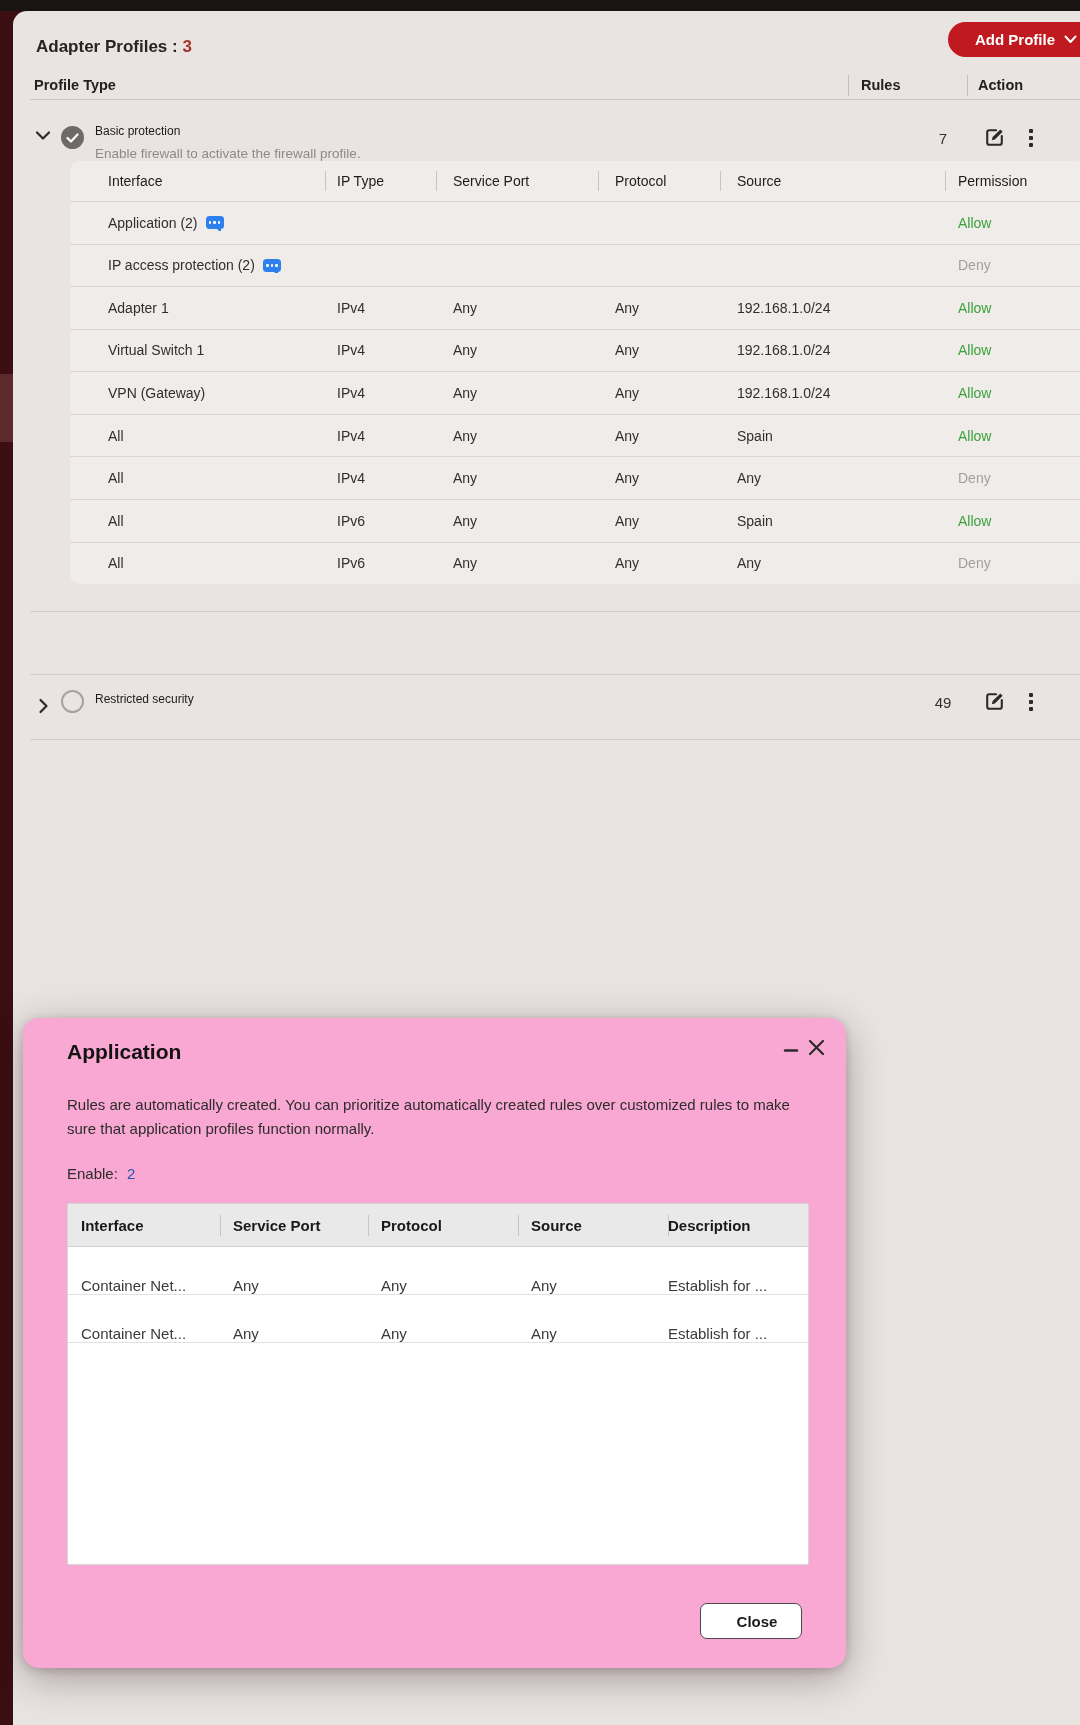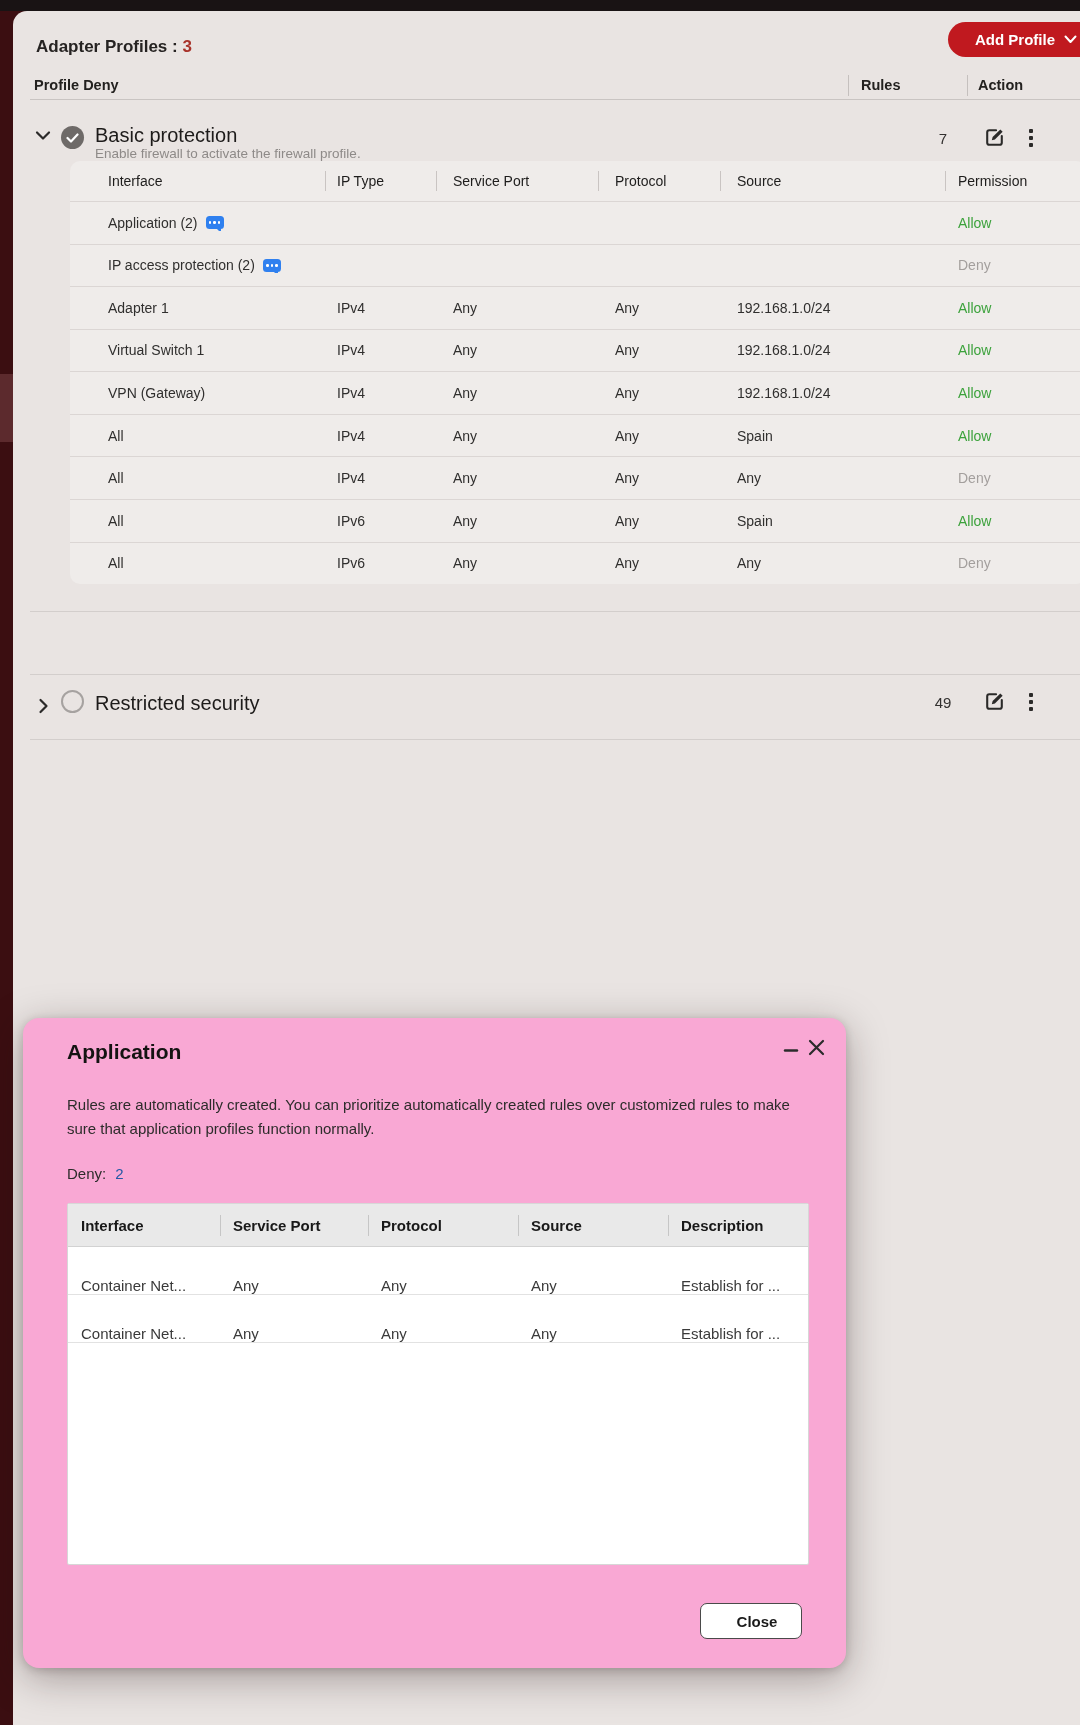--- a/index.html
+++ b/index.html
@@ -40,21 +40,21 @@
   .head-underline { left:17px; right:0; top:88px; height:1px; background:#c9c4c2; }
 
   
   .chev { stroke:#2b2a29; stroke-width:2.2; fill:none; stroke-linecap:round; stroke-linejoin:round; }
   .check-circle {
     width:23px; height:23px; border-radius:50%; background:#6e6a68;
     display:flex; align-items:center; justify-content:center;
   }
   .radio-circle { width:23px; height:23px; border-radius:50%; border:2px solid #a6a2a0; background:transparent; }
 
-  .profile-title { font-size:20px; font-weight:500; color:#1d1b1a; }
+  .profile-title { font-size:12px; font-weight:500; color:#1d1b1a; }
   .profile-sub { font-size:13.5px; color:#8e8a88; }
   .rules-count { width:36px; text-align:center; font-size:15px; color:#333130; }
   .icon-btn { background:none; border:none; cursor:pointer; padding:0; line-height:0; }
   .kebab { display:flex; flex-direction:column; gap:3.5px; }
   .kebab i { width:3.5px; height:3.5px; background:#2b2a29; border-radius:1px; }
 
   .row-divider { left:17px; right:0; height:1px; background:#d3cecc; }
 
   
   .rule-table {
@@ -101,21 +101,21 @@
   }
   .dt-header { height:43px; background:#e9e9e9; display:flex; align-items:center; position:relative;
     border-bottom:1px solid #d2d2d2; }
   .dt-header .hsep { position:absolute; top:11px; width:1px; height:21px; background:#c6c6c6; }
   .dt-row { height:48px; display:flex; align-items:flex-end; border-bottom:1px solid #e2e2e2; }
   .dt-c { overflow:hidden; white-space:nowrap; }
   .dt-c1 { width:152px; padding-left:13px; }
   .dt-c2 { width:148px; padding-left:13px; }
   .dt-c3 { width:150px; padding-left:13px; }
   .dt-c4 { width:150px; padding-left:13px; }
-  .dt-c5 { flex:1; padding-left:13px; }
+  .dt-c5 { flex:1; }
   .dt-header .dt-c { font-size:15px; font-weight:700; color:#191919; }
   .dt-row .dt-c { font-size:15px; color:#3a3a3a; }
 
   .close-btn {
     left:677px; top:585px; width:102px; height:36px;
     background:#fff; border:1.5px solid #4a4a4a; border-radius:7px;
     font-family:"Liberation Sans", sans-serif;
     font-size:15px; font-weight:700; color:#1a1a1a; cursor:pointer;padding-left:12px;
   }
   .win-btn { background:none; border:none; padding:0; line-height:0; cursor:pointer; }
@@ -134,21 +134,21 @@
     <span class="count">3</span>
   </div>
 
   <button class="abs add-btn">
     <span>Add Profile</span>
     <svg width="13" height="9" viewBox="0 0 13 9">
       <path d="M1.5 1.5 6.5 7 11.5 1.5" fill="none" stroke="#fff" stroke-width="2" stroke-linecap="round" stroke-linejoin="round"></path>
     </svg>
   </button>
 
-  <div class="abs col-head" style="left:21px;">Profile Deny</div>
+  <div class="abs col-head" style="left:21px;">Profile Type</div>
   <div class="abs head-sep" style="left:835px;"></div>
   <div class="abs col-head" style="left:848px;">Rules</div>
   <div class="abs head-sep" style="left:954px;"></div>
   <div class="abs col-head" style="left:965px;">Action</div>
   <div class="abs head-underline"></div>
 
   <div class="abs" style="left:0;top:88px;right:0;height:62px;">
     <svg class="abs chev" style="left:22px;top:31px;" width="16" height="11" viewBox="0 0 16 11">
       <path d="M2 2.5 8 8.5 14 2.5"></path>
     </svg>
@@ -326,21 +326,21 @@
   </button>
   <button class="abs win-btn" style="left:783px;top:19px;">
     <svg width="21" height="21" viewBox="0 0 21 21">
       <path d="M4 4 17 17 M17 4 4 17" stroke="#2b2b2b" stroke-width="2.2" stroke-linecap="round"></path>
     </svg>
   </button>
 
   <div class="abs dlg-desc">Rules are automatically created. You can prioritize automatically created rules over customized rules to make sure that application profiles function normally.</div>
 
   <div class="abs dlg-rules">
-    <span>Deny:</span><span class="num">2</span>
+    <span>Enable:</span><span class="num">2</span>
   </div>
 
   <div class="abs dlg-table">
     <div class="dt-header">
       <div class="dt-c dt-c1">Interface</div>
       <div class="dt-c dt-c2">Service Port</div>
       <div class="dt-c dt-c3">Protocol</div>
       <div class="dt-c dt-c4">Source</div>
       <div class="dt-c dt-c5">Description</div>
       <span class="hsep" style="left:152px;"></span>

